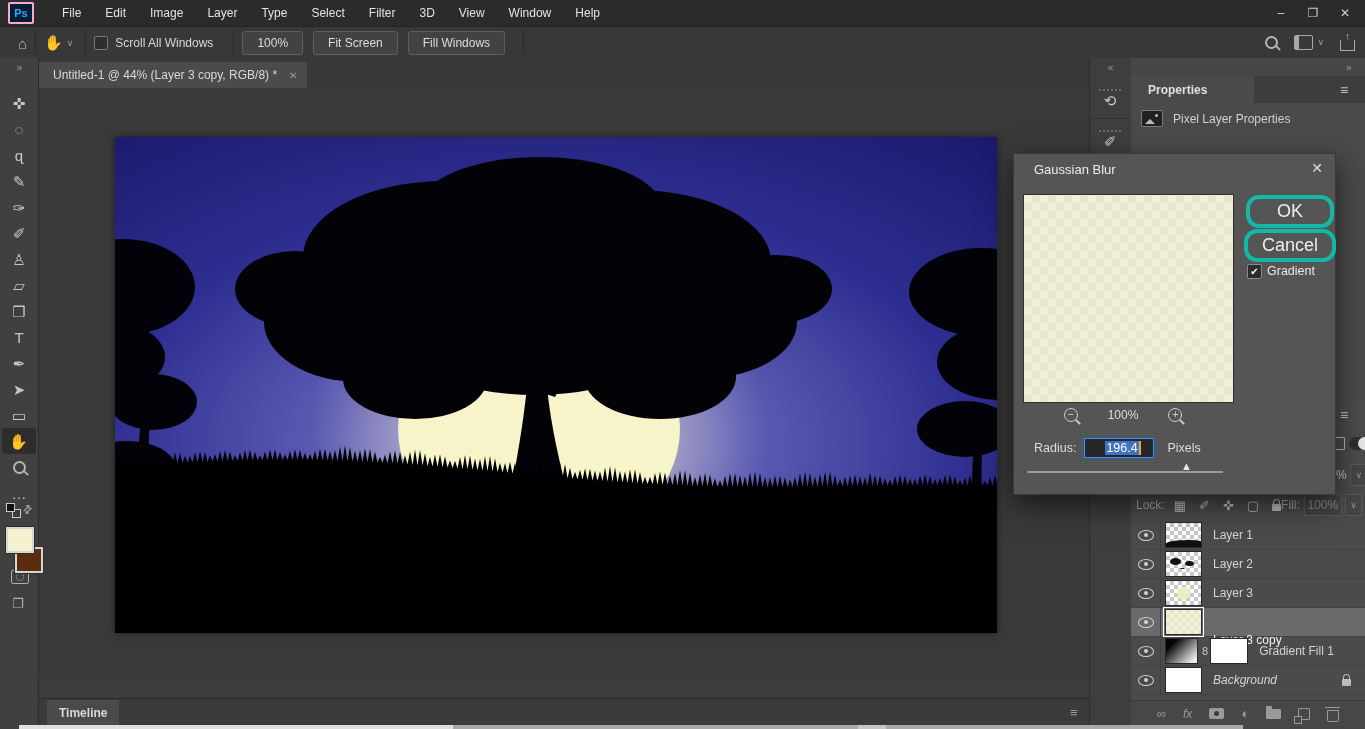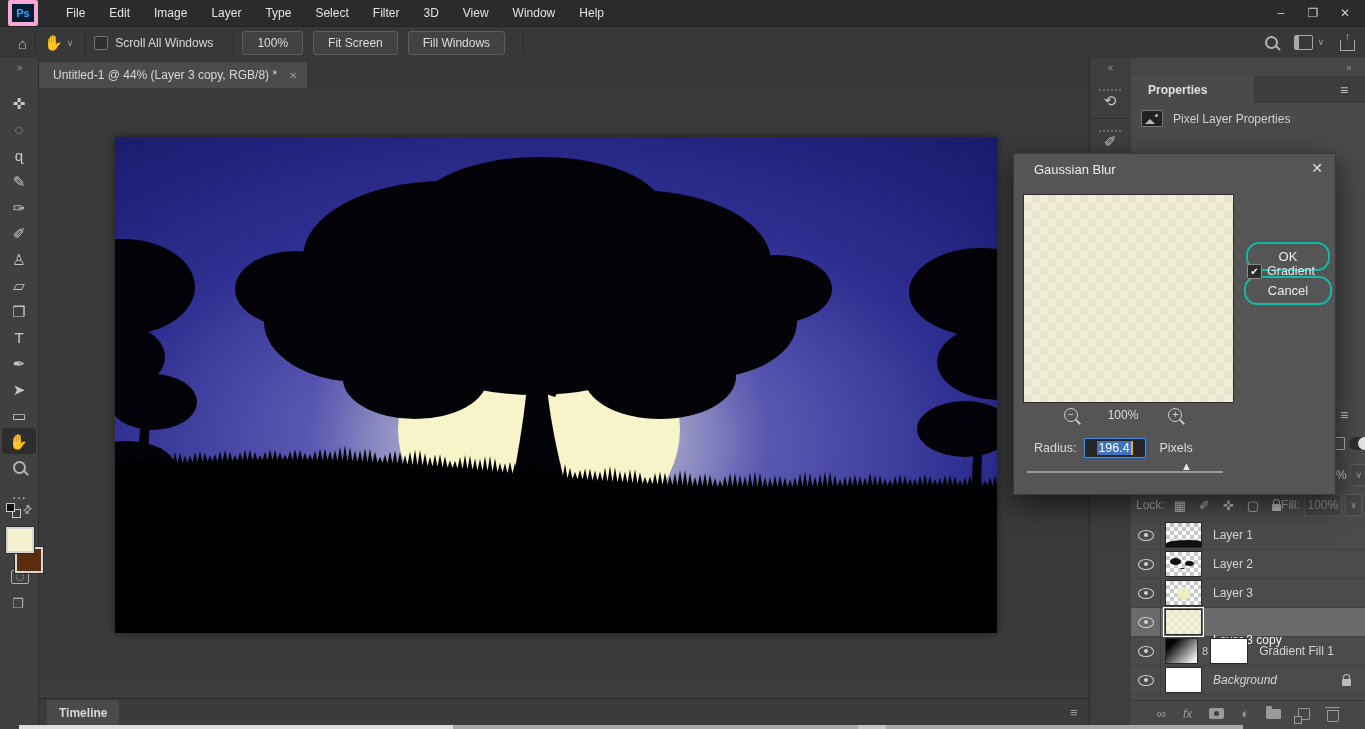--- a/index.html
+++ b/index.html
@@ -4,21 +4,21 @@
 <style>
   html,body{margin:0;padding:0;background:#222;}
   #app{position:relative;width:1365px;height:729px;overflow:hidden;
        font-family:"Liberation Sans","DejaVu Sans",sans-serif;font-size:12px;color:#d8d8d8;
        background:#3c3c3c;-webkit-user-select:none;user-select:none;}
   .abs{position:absolute;}
   .row{display:flex;align-items:center;}
 
   
   #titlebar{left:0;top:0;width:1365px;height:26px;background:#2b2b2b;display:flex;align-items:center;}
-  #ps-logo{width:22px;height:18px;margin-left:8px;border:4px solid #f9a8d4;background:#001d33;color:#31a8ff;
+  #ps-logo{width:22px;height:18px;margin-left:8px;border:2px solid #f9a8d4;background:#001d33;color:#31a8ff;
            font-weight:bold;font-size:11px;display:flex;align-items:center;justify-content:center;border-radius:2px;}
   #menu-items{display:flex;margin-left:16px;gap:0;}
   .menu-item{padding:0 12px;line-height:26px;color:#e3e3e3;cursor:default;}
   #win-controls{position:absolute;right:6px;top:0;height:26px;display:flex;align-items:center;gap:4px;}
   .winbtn{width:28px;height:22px;text-align:center;line-height:22px;color:#cfcfcf;font-size:12px;}
 
   
   #optionsbar{left:0;top:26px;width:1365px;height:32px;background:#383838;border-top:1px solid #242424;border-bottom:1px solid #242424;display:flex;align-items:center;}
   .vdiv{width:1px;height:24px;background:#2a2a2a;margin:0 8px;}
   .opt-glyph{color:#bdbdbd;font-size:15px;}
@@ -139,31 +139,31 @@
   #layers-footer .f-glyph{color:#9a9a9a;font-size:13px;line-height:1;}
   #layers-footer .fx{font-style:italic;font-size:12px;}
 
   
   #dialog{left:1013px;top:153px;width:321px;height:340px;background:#555;z-index:50;
           box-shadow:0 10px 28px rgba(0,0,0,.6);border:1px solid #3a3a3a;}
   #dlg-title{position:absolute;left:20px;top:8px;font-size:13px;color:#ececec;}
   #dlg-close{position:absolute;right:12px;top:6px;color:#e0e0e0;font-size:14px;}
   #dlg-preview{position:absolute;left:9px;top:40px;width:209px;height:207px;border:1px solid #2f2f2f;
                background:conic-gradient(#e7e5cb 25%,#f2f0d9 0 50%,#e7e5cb 0 75%,#f2f0d9 0) 0 0/16px 16px;}
-  .dlg-btn{position:absolute;height:25px;border:2px solid #14b8a6;border-radius:13px;background:transparent;
-           color:#ececec;font-size:13px;display:flex;align-items:center;justify-content:center;margin-top:47px;}
+  .dlg-btn{position:absolute;height:25px;border:4px solid #14b8a6;border-radius:13px;background:transparent;
+           color:#ececec;font-size:18px;display:flex;align-items:center;justify-content:center;}
   #dlg-ok{left:232px;top:41px;width:80px;}
   #dlg-cancel{left:230px;top:75px;width:84px;}
   #dlg-check{position:absolute;left:233px;top:110px;width:13px;height:13px;background:#2c2c2c;border:1px solid #8a8a8a;border-radius:2px;
              color:#fff;font-size:10px;line-height:13px;text-align:center;}
   #dlg-preview-label{position:absolute;left:253px;top:110px;font-size:12.5px;color:#e8e8e8;}
   #dlg-zoomrow{position:absolute;left:0;top:254px;width:218px;display:flex;align-items:center;justify-content:center;gap:30px;color:#dcdcdc;}
   #dlg-radiusrow{position:absolute;left:20px;top:284px;display:flex;align-items:center;color:#dcdcdc;font-size:12.5px;}
   #dlg-input{width:48px;height:18px;margin-left:8px;background:#262626;border:1px solid #4f8fe0;box-shadow:0 0 0 1px #2a5a9e;
-             display:flex;align-items:center;padding-left:12px;}
+             display:flex;align-items:center;padding-left:20px;}
   #dlg-input .sel{background:#3f72bf;color:#fff;padding:0 1px;font-size:12.5px;}
   #dlg-input .caret{width:2px;height:14px;background:#f0a43c;}
   #dlg-units{margin-left:13px;}
   #dlg-slider-track{position:absolute;left:13px;top:317px;width:196px;height:2px;background:#9a9a9a;}
   #dlg-slider-thumb{position:absolute;left:167px;top:306px;color:#eaeaea;font-size:11px;}
 </style>
 </head>
 <body>
 
 <div id="app">

